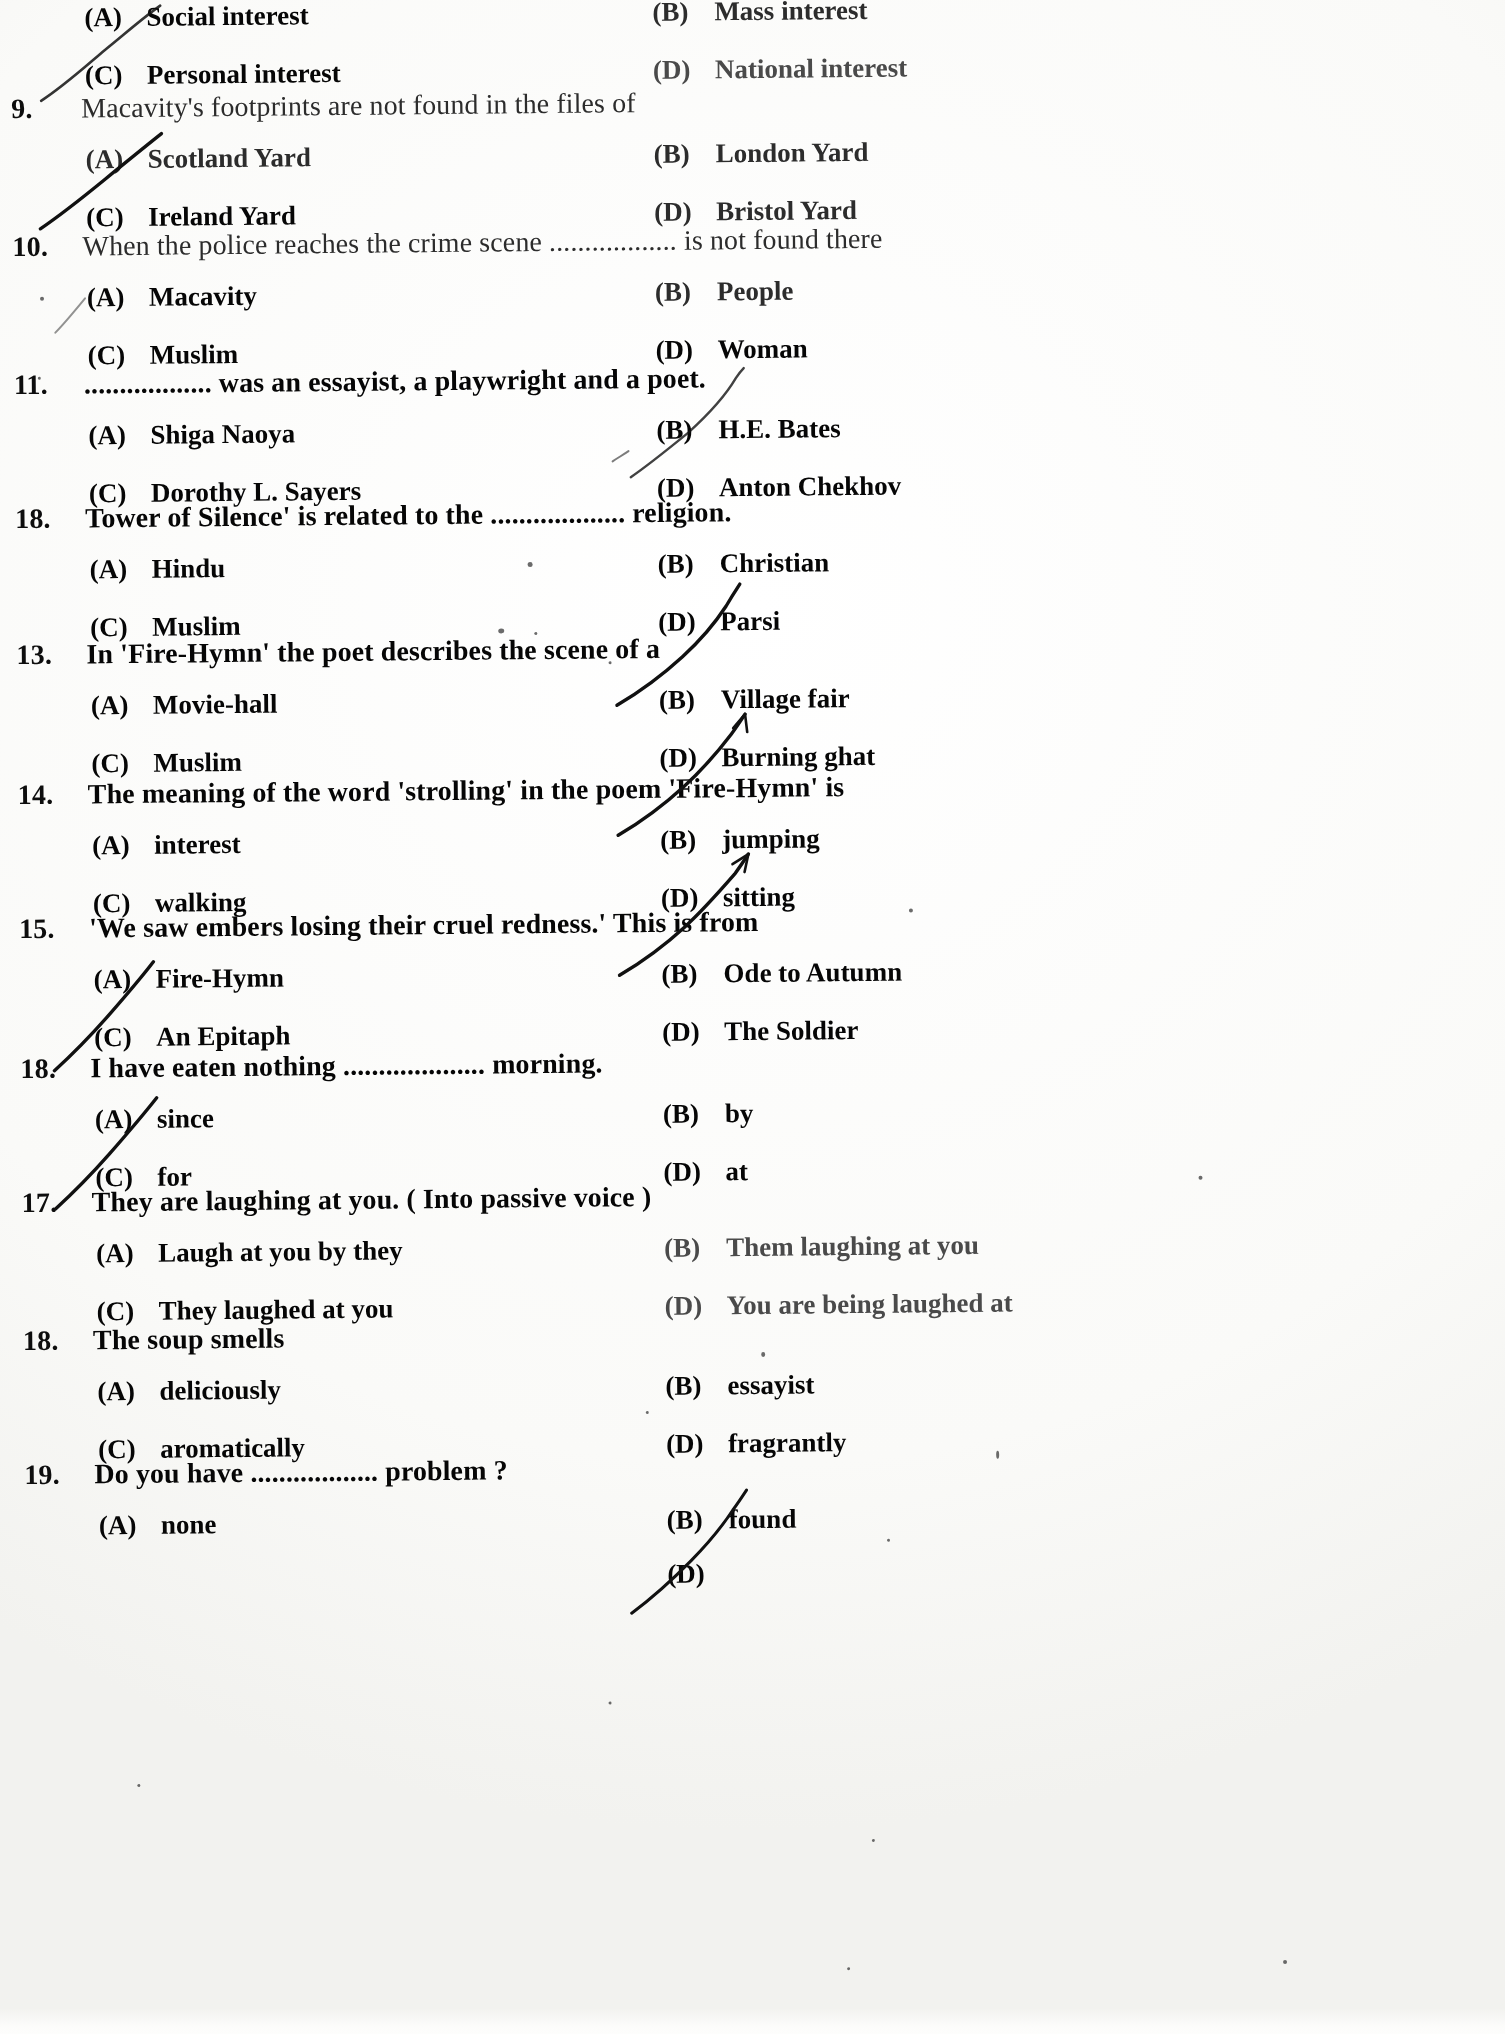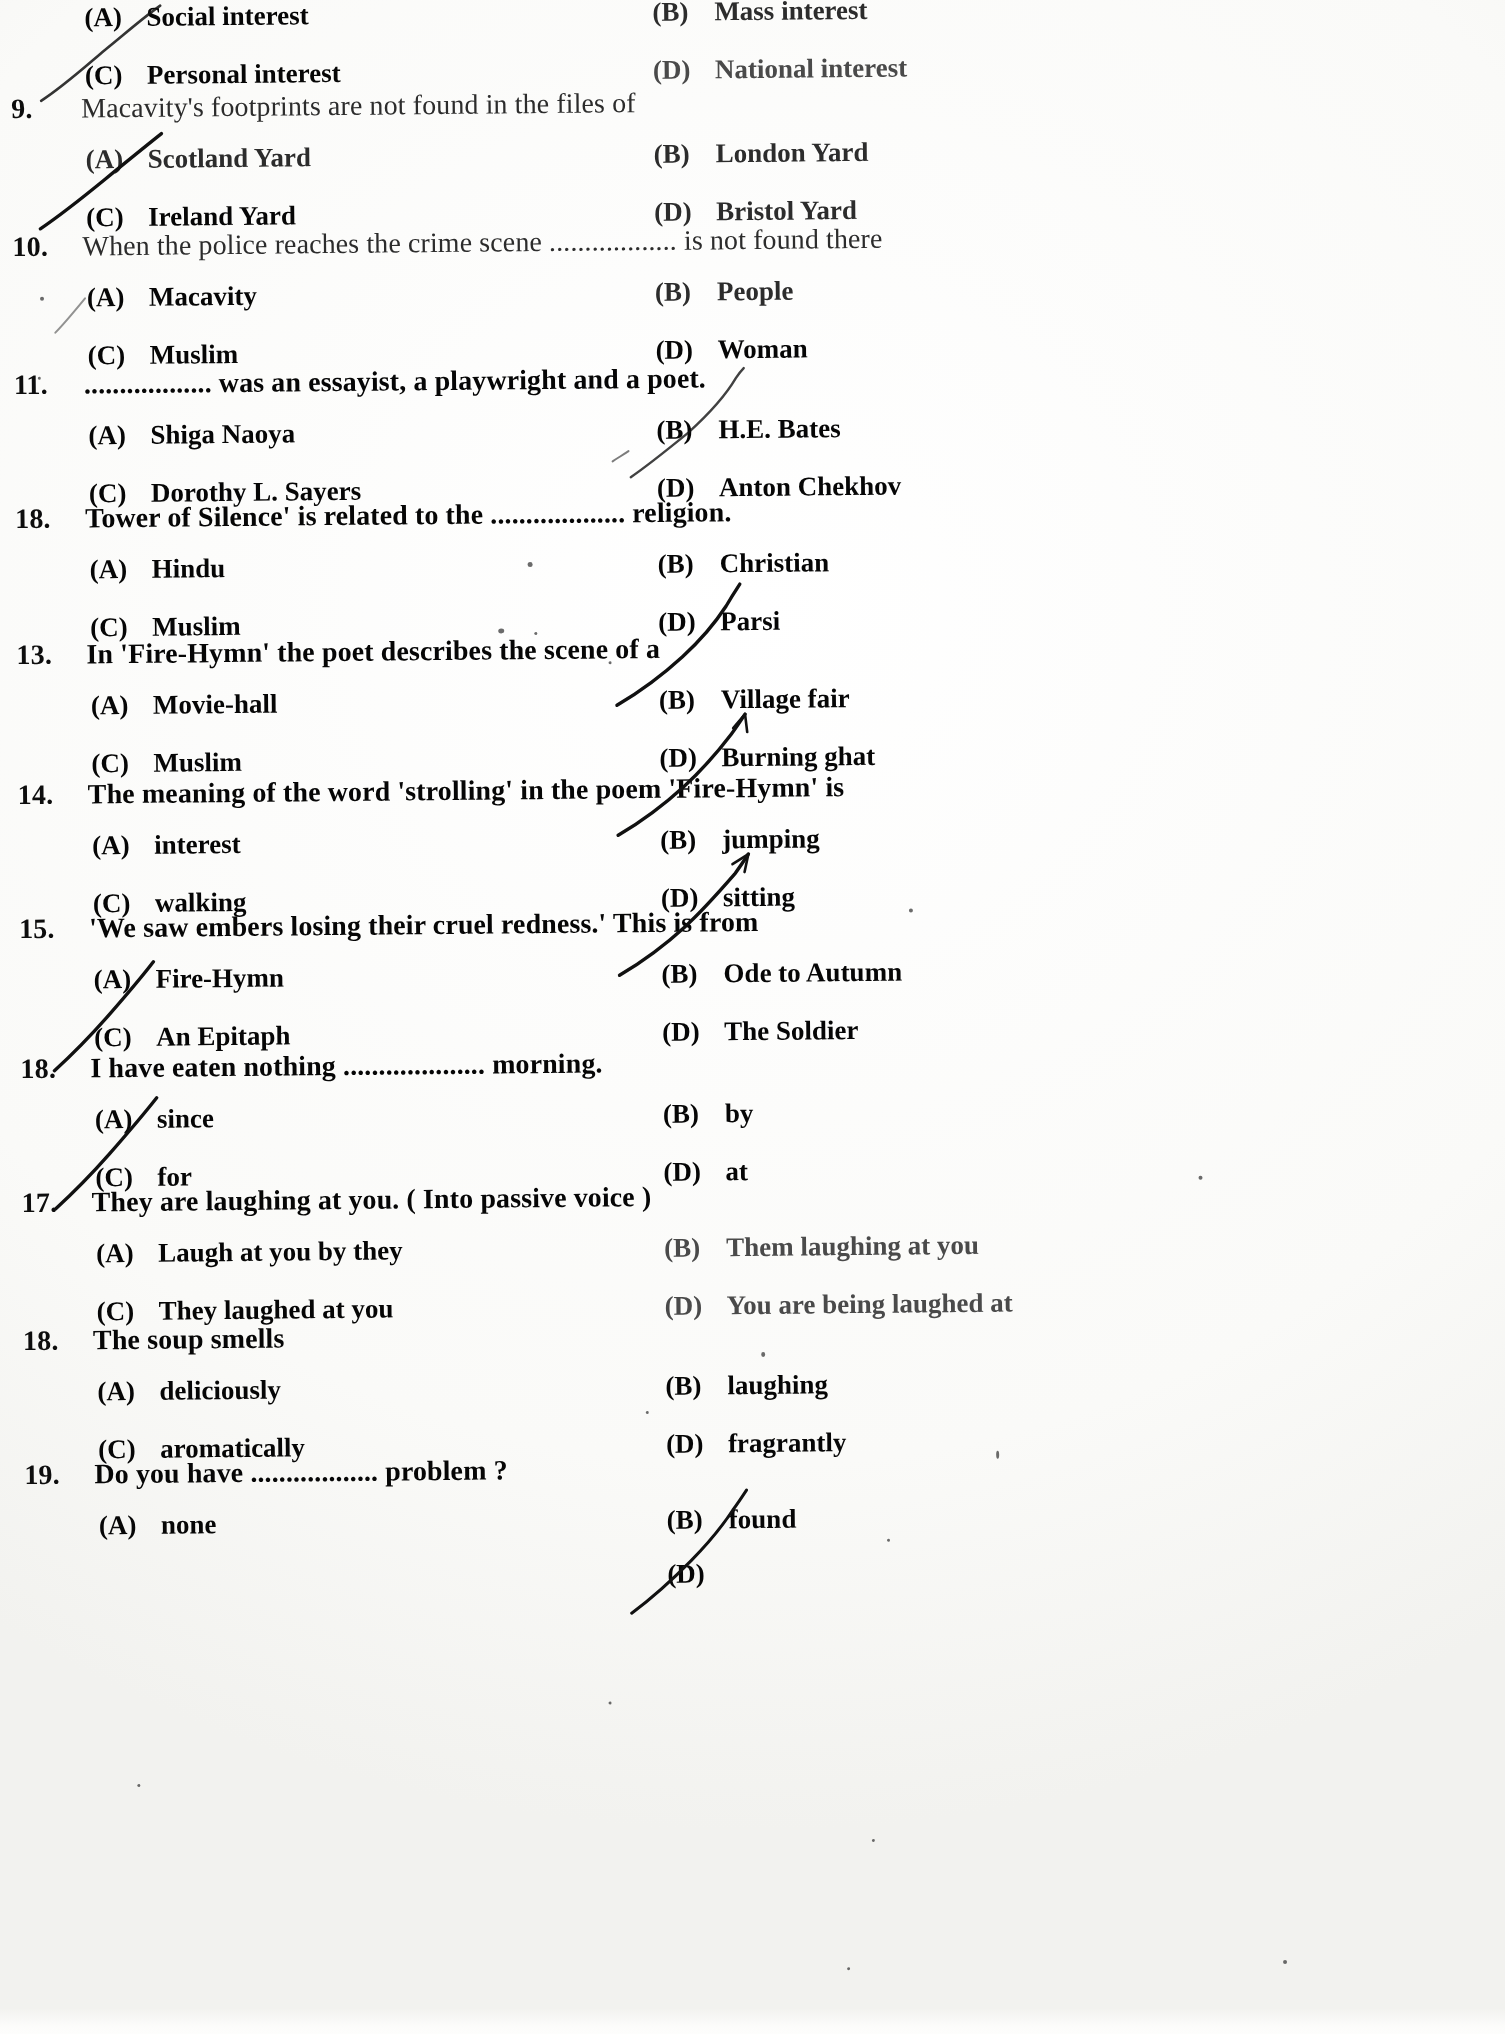--- a/index.html
+++ b/index.html
@@ -407,21 +407,21 @@
         <span class="qnum">18.</span>
         <span class="qtext heavy">The soup smells</span>
       </div>
       <div class="optrow">
         <div class="opt col-left heavy">
           <span class="lbl">(A)</span>
           <span class="txt">deliciously</span>
         </div>
         <div class="opt col-right heavy">
           <span class="lbl">(B)</span>
-          <span class="txt">laughing</span>
+          <span class="txt">essayist</span>
         </div>
       </div>
       <div class="optrow">
         <div class="opt col-left heavy">
           <span class="lbl">(C)</span>
           <span class="txt">aromatically</span>
         </div>
         <div class="opt col-right heavy">
           <span class="lbl">(D)</span>
           <span class="txt">fragrantly</span>

